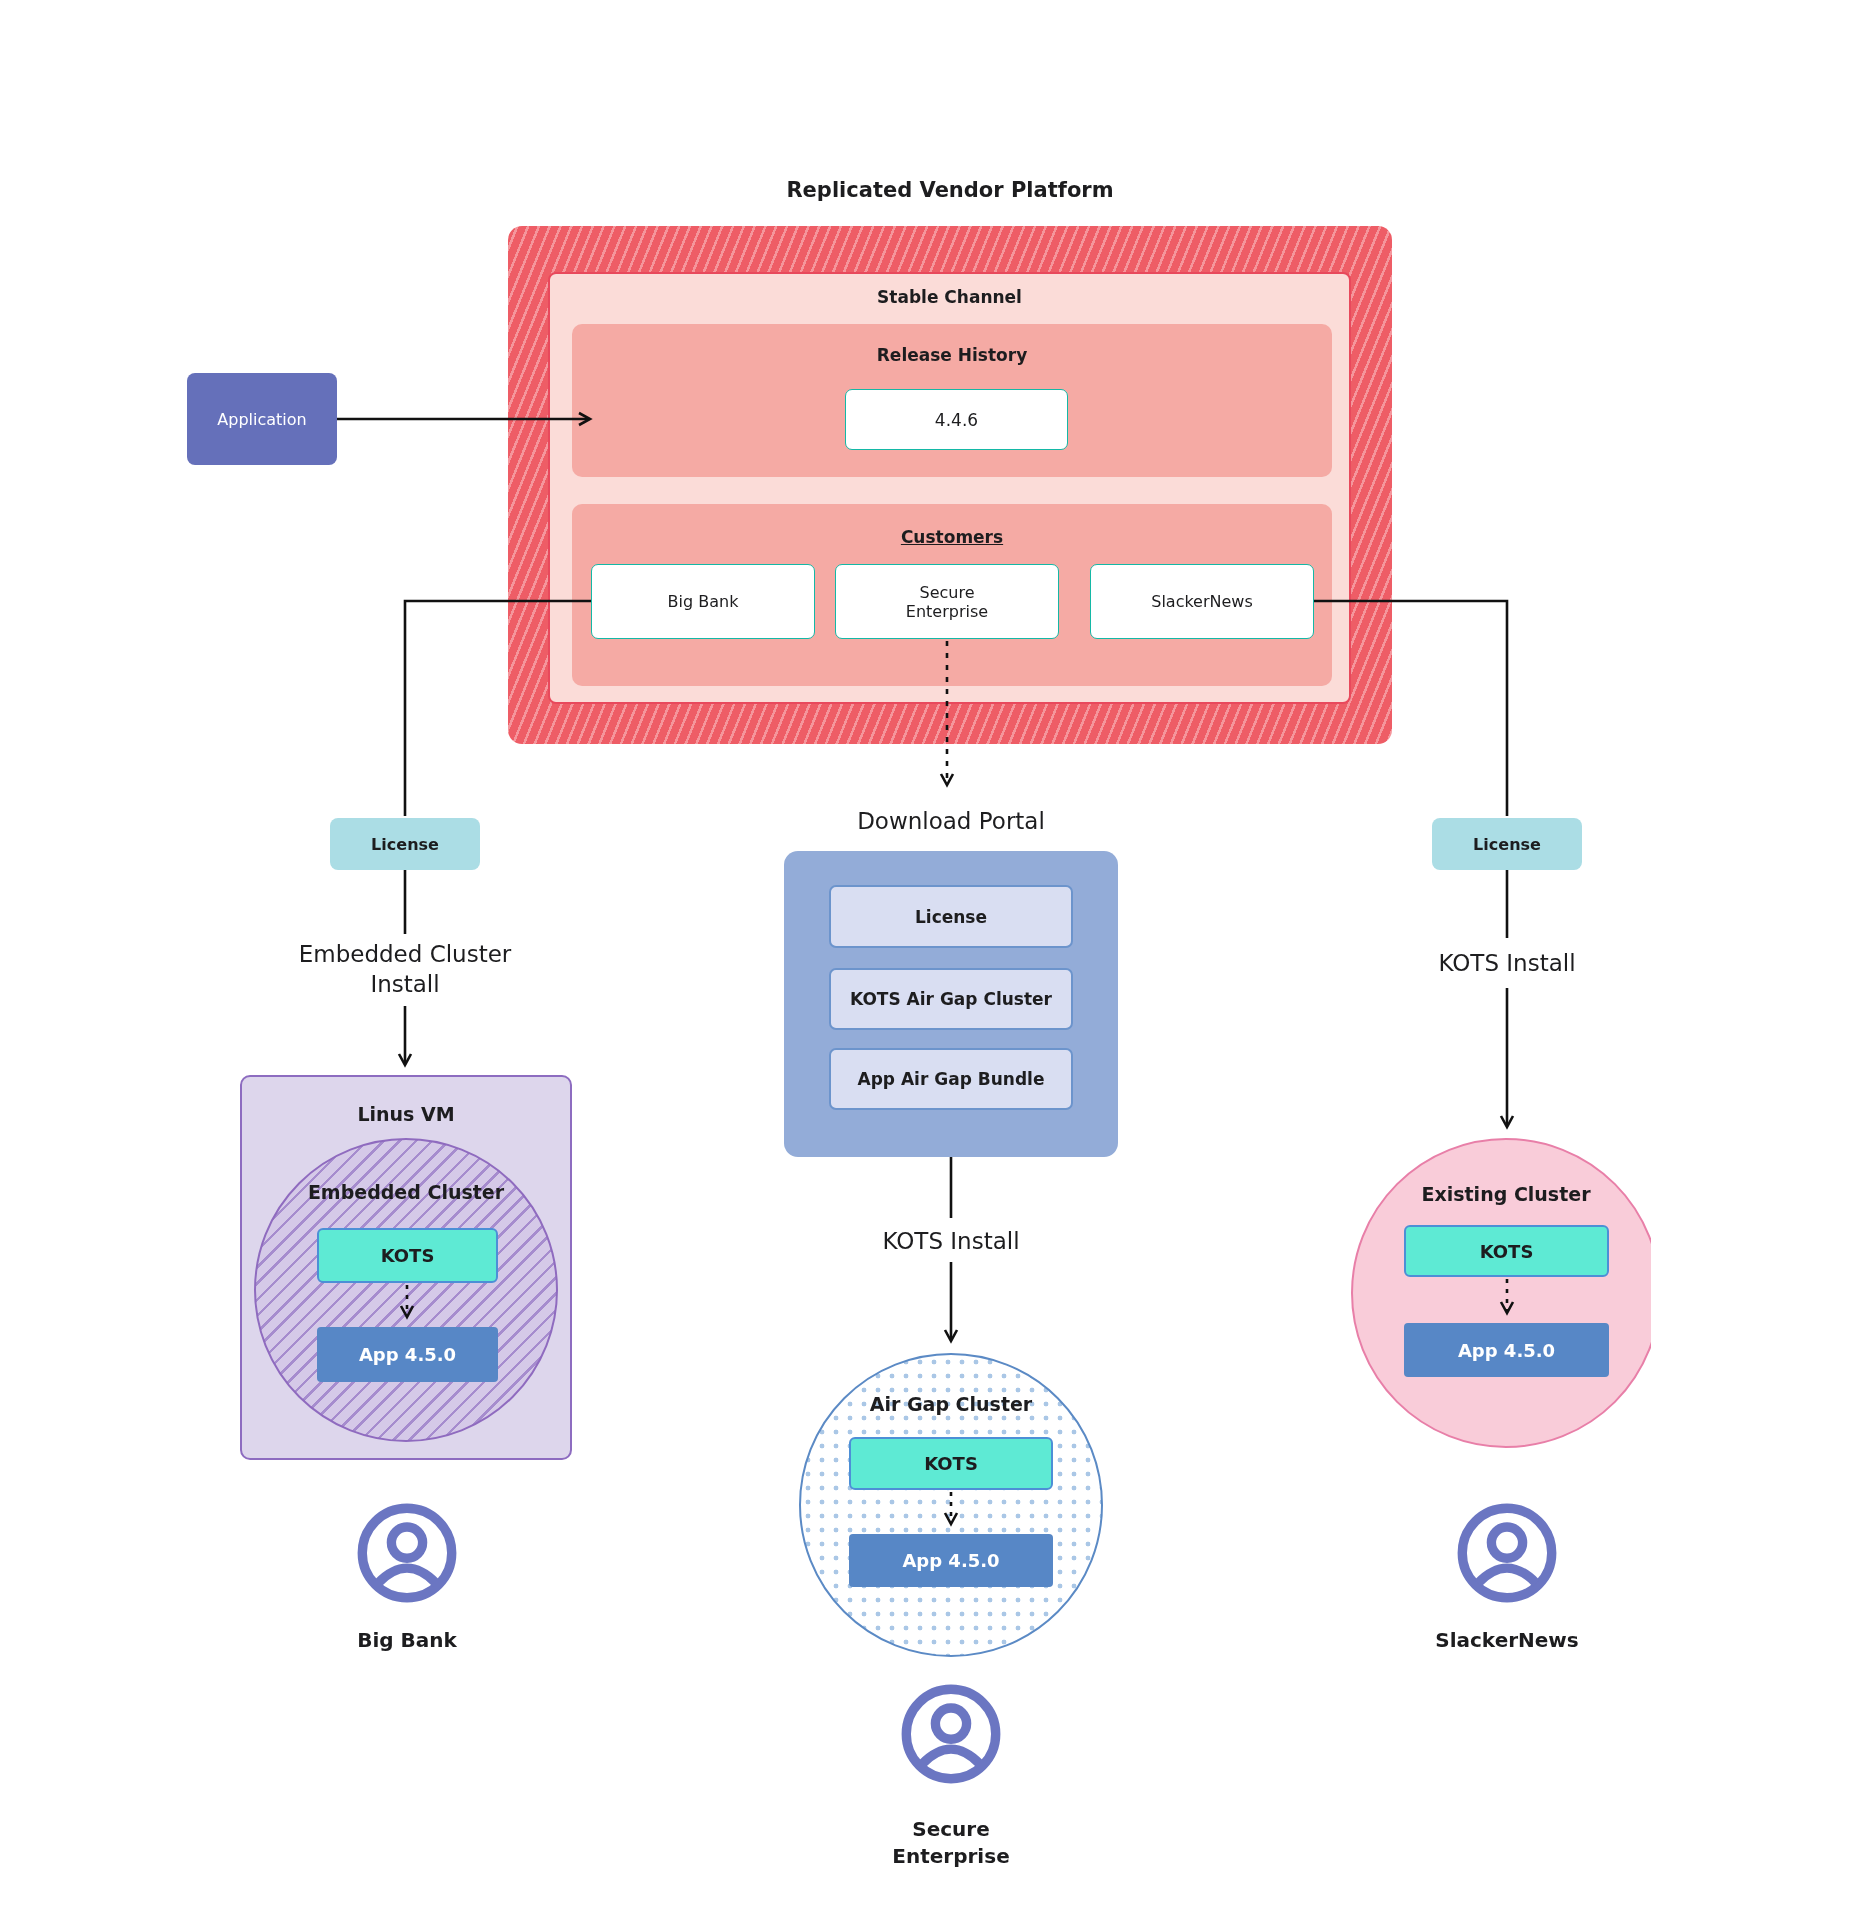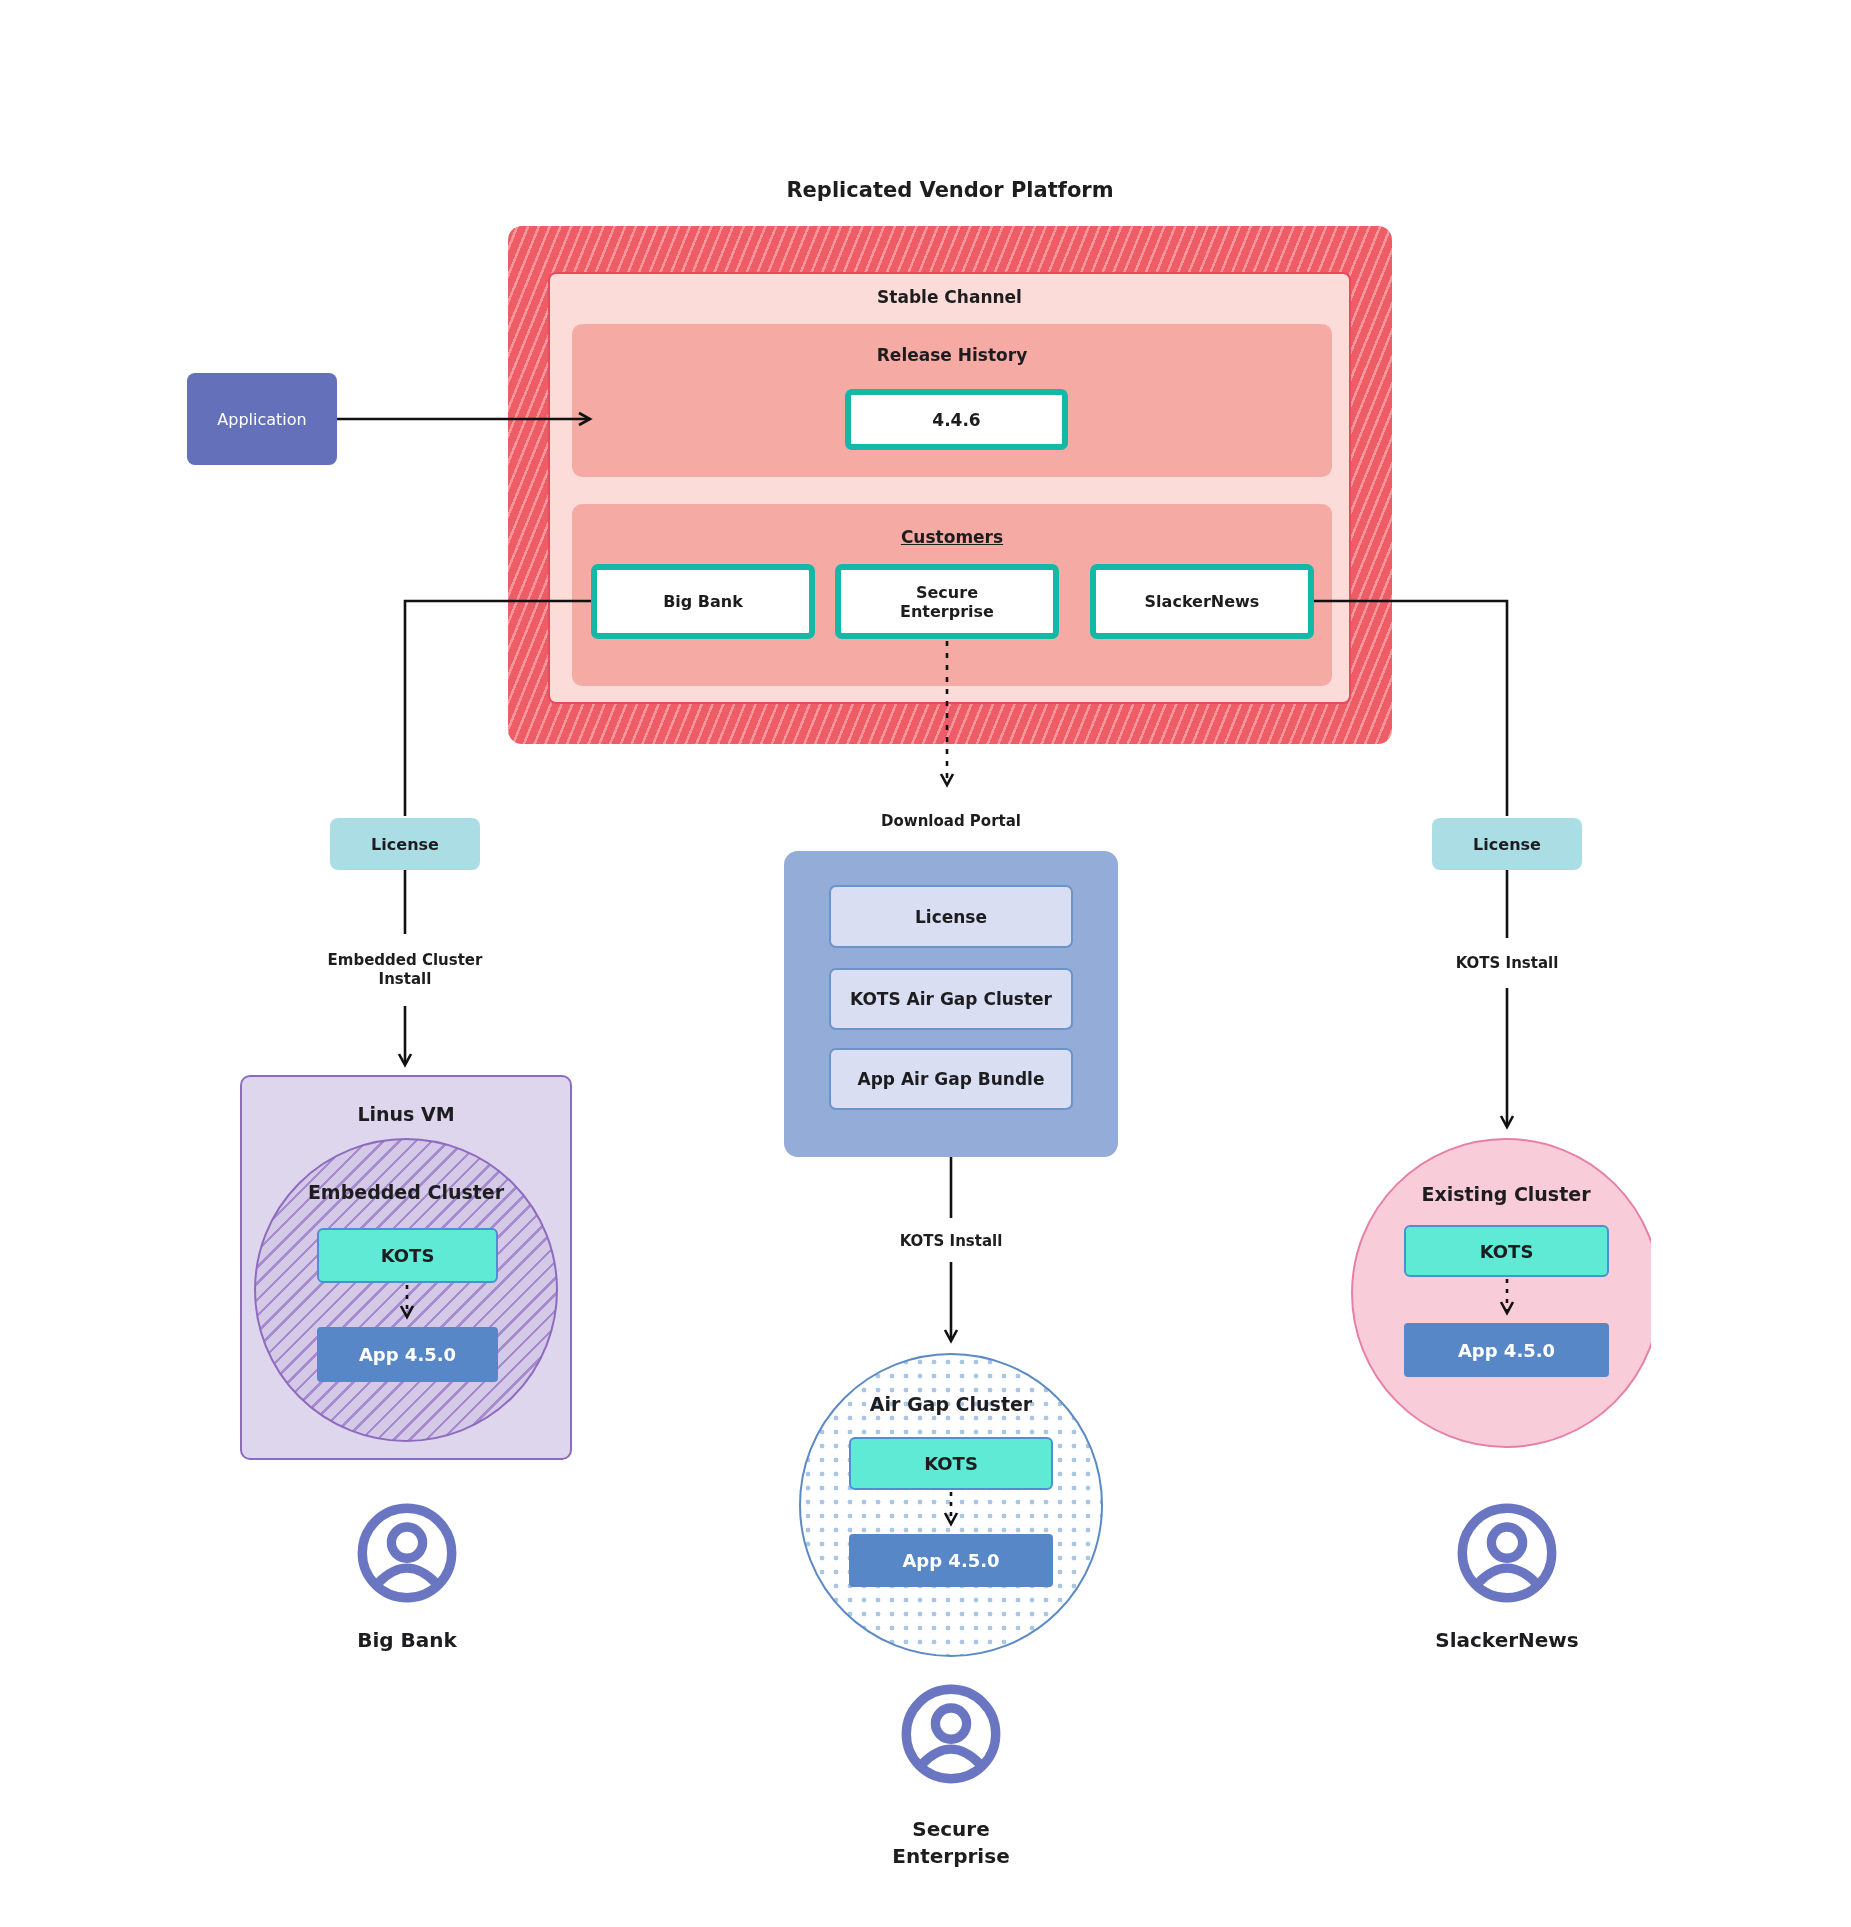--- a/index.html
+++ b/index.html
@@ -14,26 +14,26 @@
 
   
   .hatch-red{
     background:repeating-linear-gradient(112deg,#ee5d66 0px,#ee5d66 7.5px,#f5969c 7.5px,#f5969c 10px);
     border-radius:14px;
   }
   .stable-panel{background:#fbdcd8;border:2px solid #e8495c;border-radius:8px;}
   .salmon-panel{background:#f5aaa4;border-radius:10px;}
   .panel-label{font-size:17px;font-weight:600;}
   .red-box{background:#e94b5b;border-radius:8px;color:#ffffff;font-size:17px;font-weight:600;}
-  .white-red-box{background:#ffffff;border:6px solid #14b8a6;border-radius:7px;font-size:16px;font-weight:700;}
+  .white-red-box{background:#ffffff;border:1px solid #14b8a6;border-radius:7px;font-size:16px;font-weight:400;}
 
   
   .app-box{background:#6570ba;border-radius:8px;color:#ffffff;font-size:16px;}
   .teal-box{background:#abdde5;border-radius:8px;font-size:16px;font-weight:600;}
-  .flow-label{font-size:15px;font-weight:700;line-height:1.3;}
+  .flow-label{font-size:23px;font-weight:400;line-height:1.3;}
   .portal-box{background:#93acd8;border-radius:14px;}
   .portal-item{background:#d9def2;border:2px solid #6c94cc;border-radius:7px;font-size:17px;font-weight:600;}
   .blue-app-box{background:#5787c6;border-radius:4px;color:#ffffff;font-size:18px;font-weight:600;}
   .kots-box{background:#5eead4;border:2px solid #4d8fd6;border-radius:6px;font-size:18px;font-weight:600;}
   .cluster-title{font-size:19px;font-weight:700;text-align:center;}
 
   
   .vm-box{background:#ddd6ec;border:2px solid #8d6cc0;border-radius:10px;}
   .embedded-circle{
     background:repeating-linear-gradient(135deg,#d5c9e8 0px,#d5c9e8 9px,#a68cce 9px,#a68cce 11.5px);

